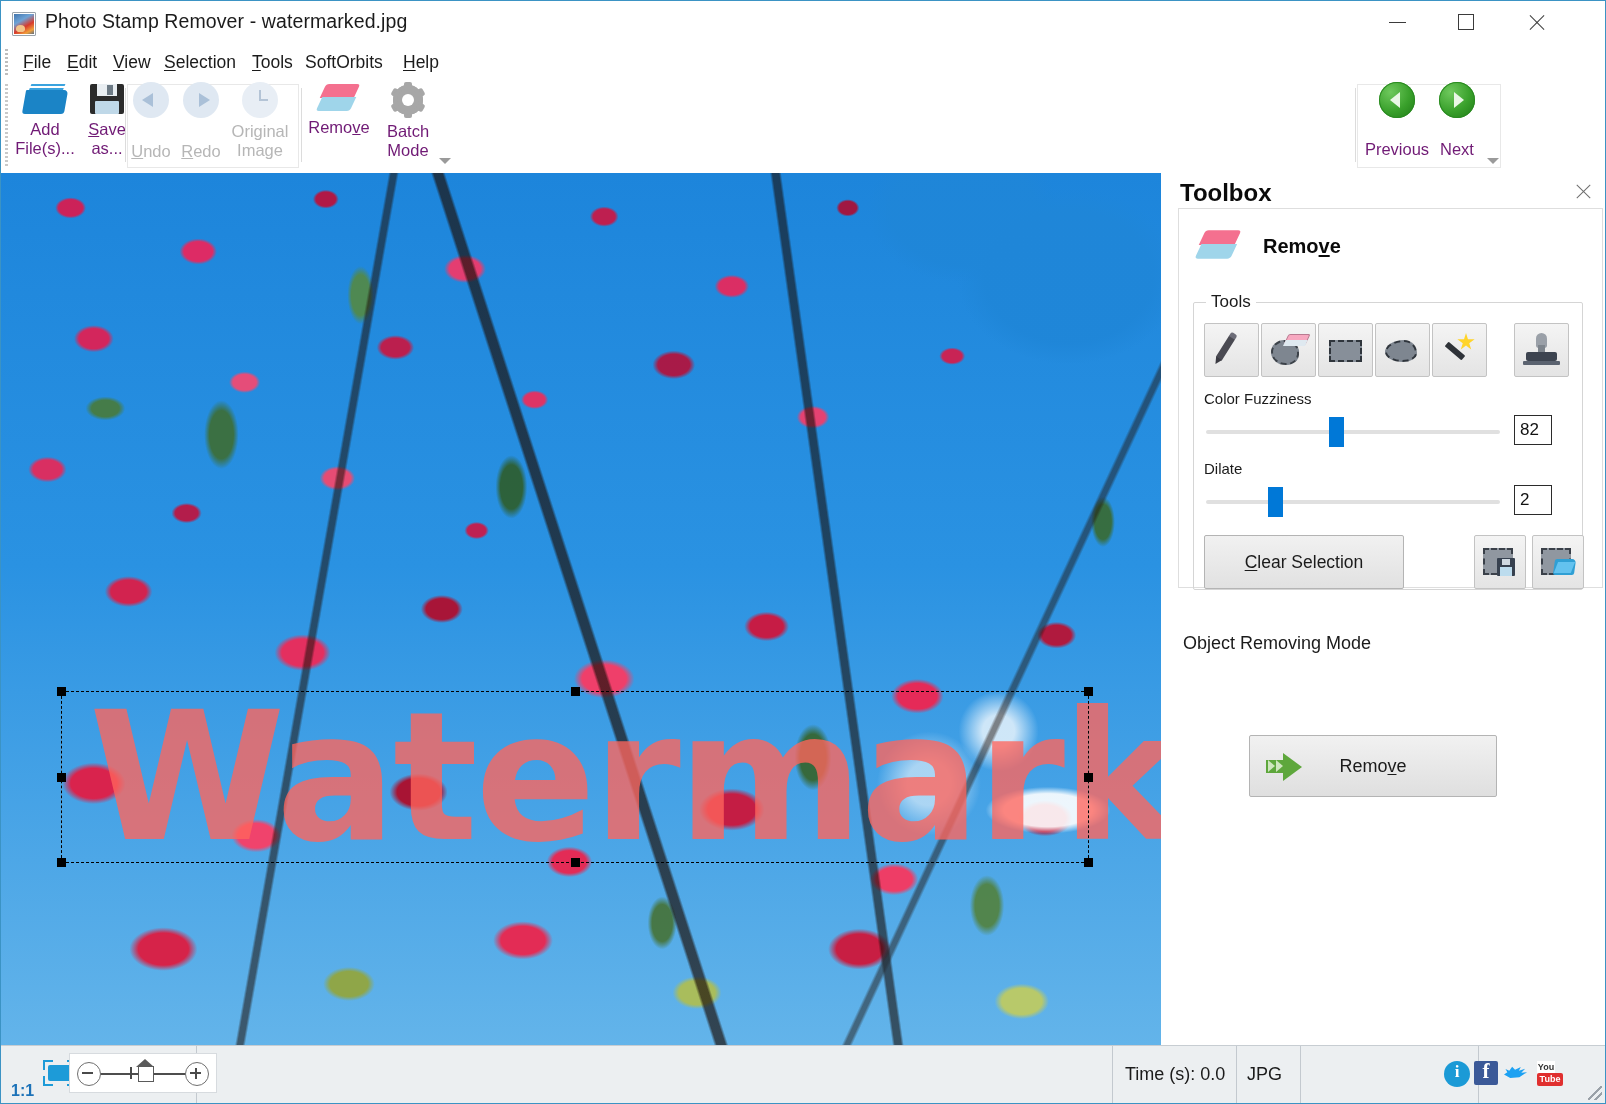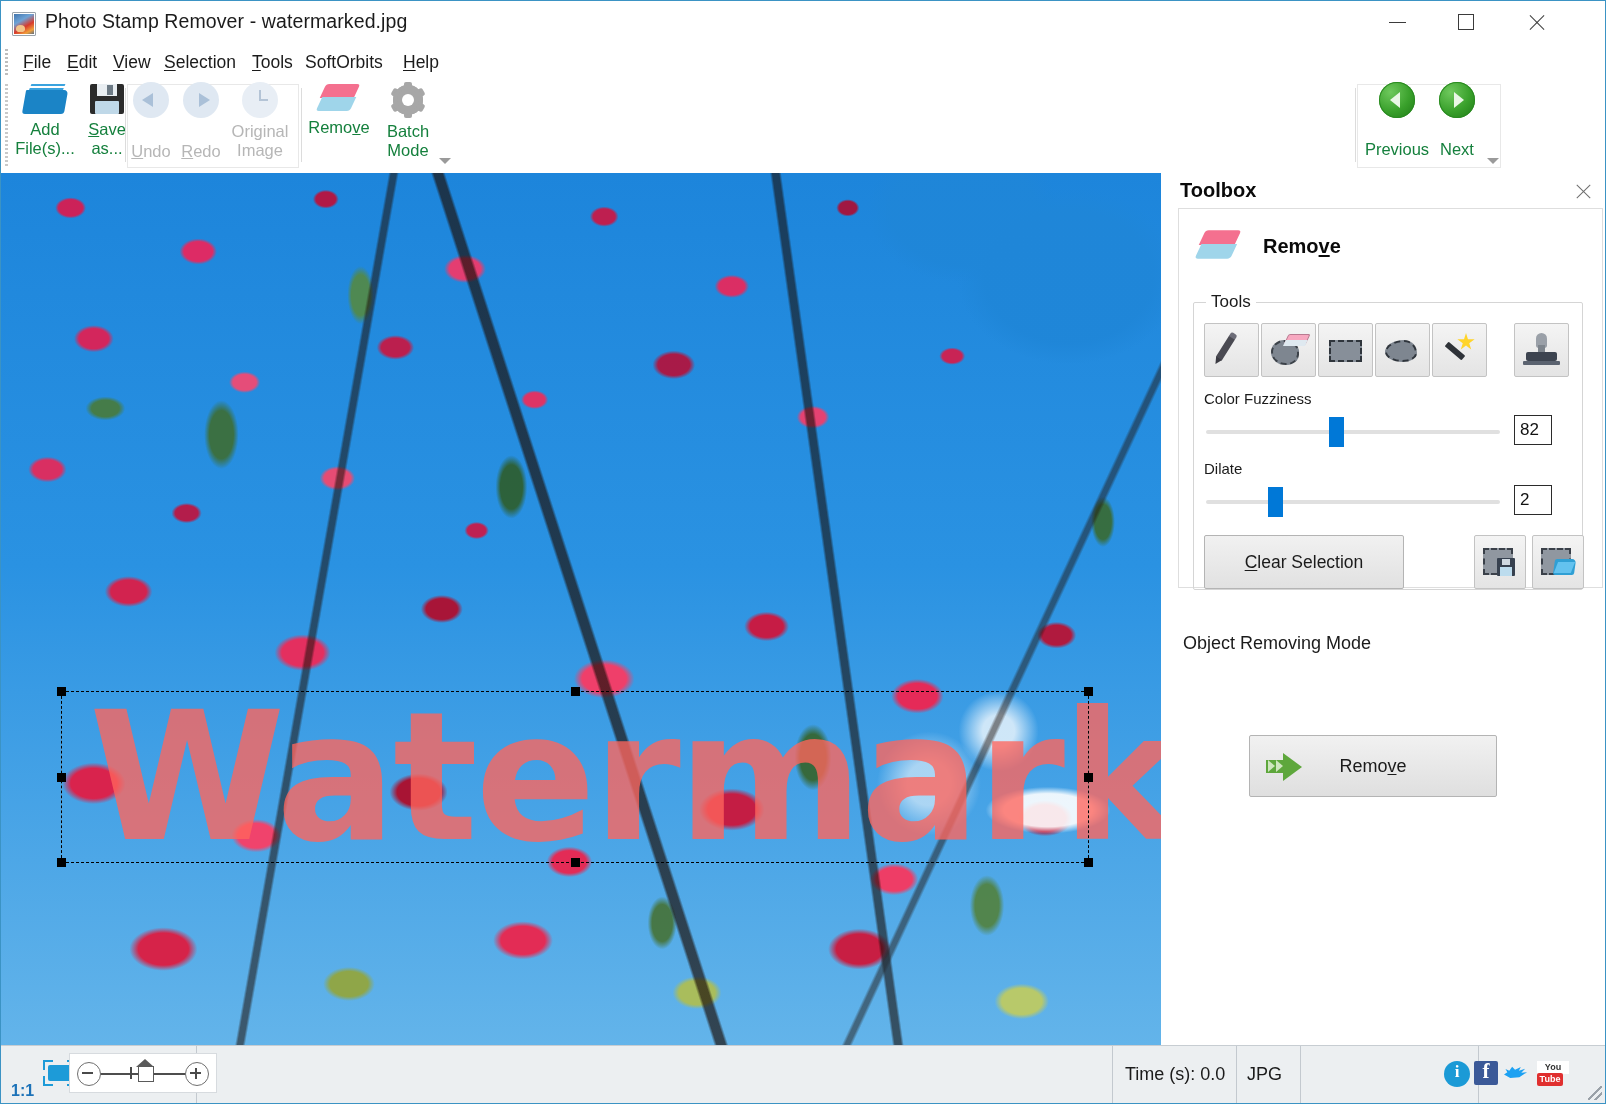--- a/index.html
+++ b/index.html
@@ -74,21 +74,21 @@
     background:#ffffff;
   }
   .rib-grip{
     position:absolute;left:4px;top:6px;width:3px;height:82px;
     background:repeating-linear-gradient(to bottom,#c9c9c9 0 2px,transparent 2px 4px);
   }
   .rib-btn{
     position:absolute;top:4px;width:auto;text-align:center;cursor:default;
   }
   .rib-btn .lbl{
-    font-size:16.5px;color:#15803d;line-height:19px;display:block;
+    font-size:16.5px;color:#701a75;line-height:19px;display:block;
     white-space:pre-line;
   }
   .rib-btn.disabled .lbl{color:#b6b6b6;}
   .rib-btn .ico{
     display:block;margin:0 auto 4px auto;position:relative;
   }
   .rib-sep{
     position:absolute;top:10px;width:1px;height:74px;background:#dcdcdc;
   }
   .rib-group{
@@ -282,21 +282,21 @@
     text-align:right;
   }
 
   
   .toolbox{
     position:absolute;left:1164px;top:172px;width:440px;height:872px;
     background:#ffffff;
   }
   .tbx-head{position:absolute;left:0;top:0;width:440px;height:40px;}
   .tbx-title{
-    position:absolute;left:15px;top:6px;font-size:20px;font-weight:bold;color:#0a0a0a;
+    position:absolute;left:15px;top:6px;font-size:24px;font-weight:bold;color:#0a0a0a;
   }
   .tbx-close{
     position:absolute;right:8px;top:6px;width:26px;height:26px;cursor:default;
   }
   .tbx-close i{position:absolute;left:3px;top:12px;width:19px;height:1px;background:#6d6d6d;display:block;}
   .tbx-close i:nth-child(1){transform:rotate(45deg);}
   .tbx-close i:nth-child(2){transform:rotate(-45deg);}
 
   .tbx-body{
     position:absolute;left:13px;top:35px;width:425px;height:380px;
@@ -460,21 +460,21 @@
     background:#1b9ad6;}
   .sb-info::after{content:"i";position:absolute;left:0;right:0;top:1px;text-align:center;
     color:#fff;font-size:17px;font-weight:bold;font-family:"Liberation Serif",serif;}
   .sb-fb{position:absolute;left:1473px;top:15px;width:24px;height:24px;background:#3b5998;border-radius:2px;}
   .sb-fb::after{content:"f";position:absolute;left:0;right:0;top:-2px;text-align:center;color:#fff;
     font-size:21px;font-weight:bold;font-family:"Liberation Serif",serif;}
   .sb-tw{position:absolute;left:1503px;top:16px;width:26px;height:22px;}
   .sb-tw .bird{position:absolute;left:0;top:2px;width:24px;height:17px;background:#1da1f2;
     clip-path:polygon(0% 62%,14% 48%,6% 30%,22% 40%,34% 16%,46% 34%,70% 18%,62% 40%,88% 28%,72% 52%,96% 48%,64% 78%,26% 82%);}
   .sb-yt{position:absolute;left:1536px;top:15px;width:26px;height:25px;}
-  .sb-yt .top{position:absolute;left:0;top:0;width:32px;height:13px;background:#ffffff;
+  .sb-yt .top{position:absolute;left:0;top:0;width:18px;height:13px;background:#ffffff;
     color:#333;font-size:9px;line-height:13px;text-align:center;font-weight:bold;}
   .sb-yt .bot{position:absolute;left:0;top:12px;width:26px;height:13px;background:#e02f2f;
     color:#fff;font-size:9px;line-height:13px;text-align:center;font-weight:bold;border-radius:2px;}
 
   .sb-resize{
     position:absolute;right:3px;bottom:3px;width:14px;height:14px;
     background:
       linear-gradient(135deg,transparent 45%,#9aa1a8 45%,#9aa1a8 55%,transparent 55%),
       linear-gradient(135deg,transparent 70%,#9aa1a8 70%,#9aa1a8 80%,transparent 80%);
   }

